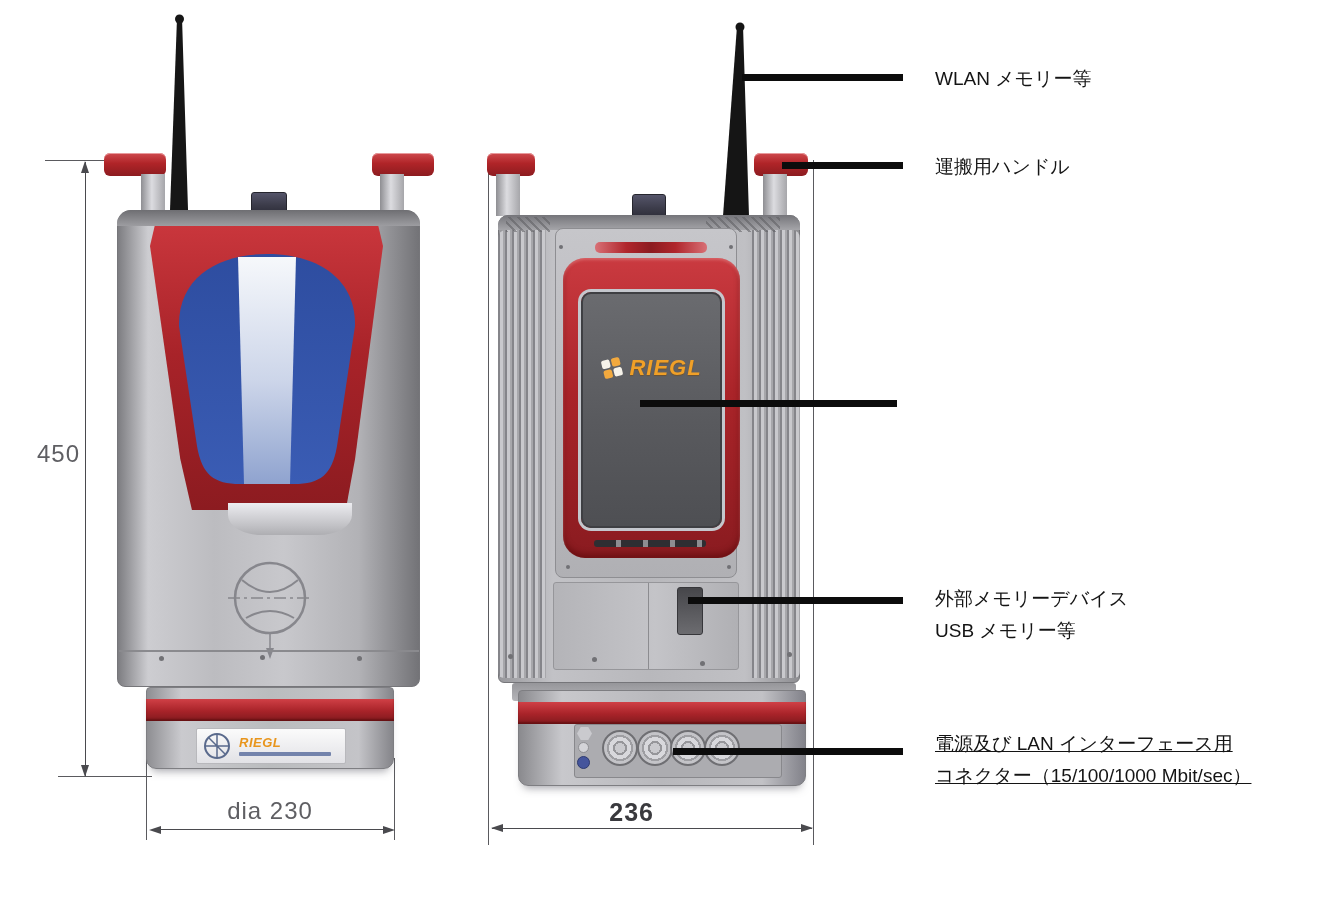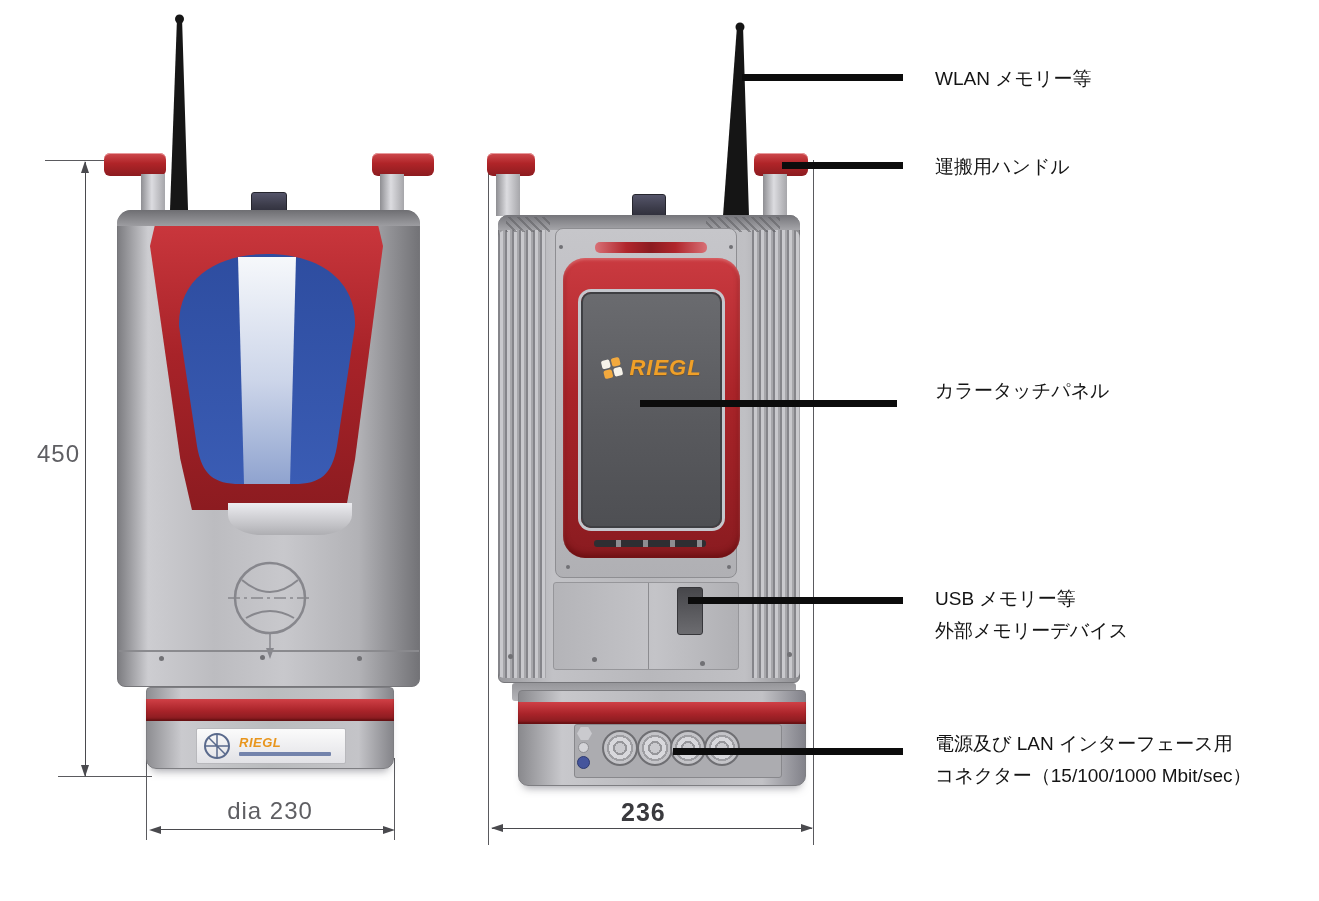--- a/index.html
+++ b/index.html
@@ -135,21 +135,21 @@
     <div class="dimline-h" style="left:156px;top:829px;width:232px;"></div>
     <div class="arrow left" style="left:149px;top:826px;"></div>
     <div class="arrow right" style="left:383px;top:826px;"></div>
     <div class="dimtext" style="left:200px;top:797px;width:140px;text-align:center;">dia 230</div>
 
     <div class="extline-v" style="left:488px;top:160px;height:685px;"></div>
     <div class="extline-v" style="left:813px;top:160px;height:685px;"></div>
     <div class="dimline-h" style="left:492px;top:828px;width:320px;"></div>
     <div class="arrow left" style="left:491px;top:824px;"></div>
     <div class="arrow right" style="left:801px;top:824px;"></div>
-    <div class="dimtext bold" style="left:621px;top:798px;width:66px;text-align:left;font-size:25px;">236</div>
+    <div class="dimtext bold" style="left:588px;top:798px;width:66px;text-align:right;font-size:25px;">236</div>
   </div>
 
   <div class="layer">
     <svg class="antenna" style="left:166px;top:12px;" width="26" height="202" viewBox="0 0 26 202">
       <circle cx="13.5" cy="7" r="4.5" fill="#161616"></circle>
       <path d="M11 6 L16 6 L22 198 L4 198 Z" fill="#161616"></path>
     </svg>
     <div class="cap" style="left:104px;top:153px;width:62px;"></div>
     <div class="post" style="left:141px;top:174px;"></div>
     <div class="cap" style="left:372px;top:153px;width:62px;"></div>
@@ -273,25 +273,24 @@
     <div class="leader" style="left:782px;top:162px;width:121px;"></div>
     <div class="leader" style="left:640px;top:400px;width:257px;"></div>
     <div class="leader" style="left:688px;top:597px;width:215px;"></div>
     <div class="leader" style="left:673px;top:748px;width:230px;"></div>
   </div>
 
   <div class="layer">
     <div class="callout" style="top:63px;">WLAN メモリー等</div>
     <div class="callout" style="top:151px;">運搬用ハンドル</div>
     <div class="callout" style="top:375px;">
-      <div>カラータッチパネル</div>
     </div>
     <div class="callout" style="top:583px;">
+      <div>外部メモリーデバイス</div>
       <div>USB メモリー等</div>
-      <div>外部メモリーデバイス</div>
-    </div>
-    <div class="callout" style="top:728px;">
+    </div>
+    <div class="callout" style="top:728px;text-decoration:underline;">
       <div>電源及び LAN インターフェース用</div>
       <div>コネクター（15/100/1000 Mbit/sec）</div>
     </div>
   </div>
 
 </div>
 
 </body></html>

